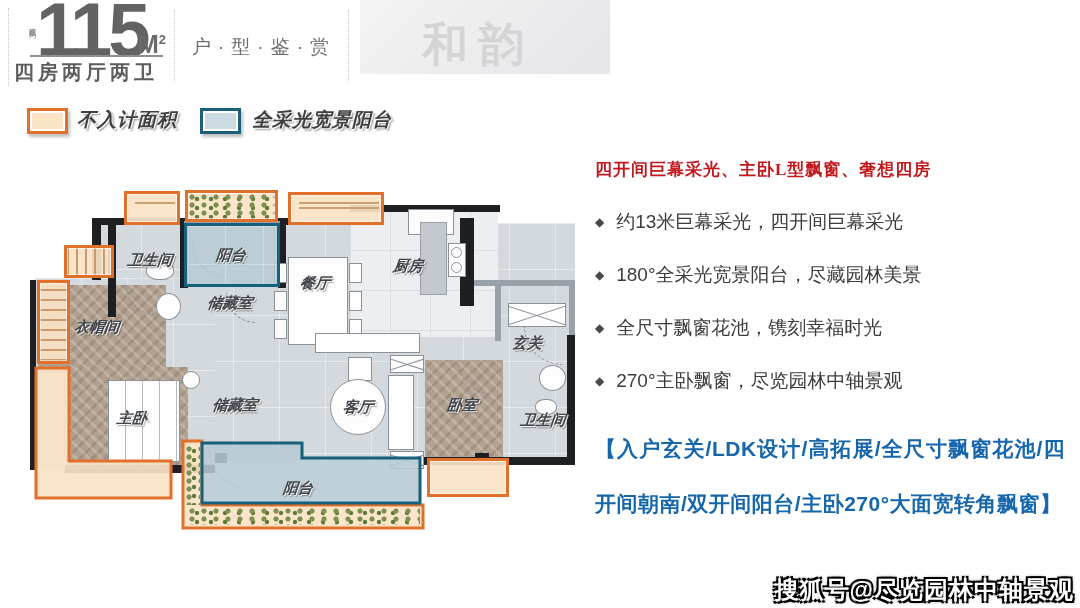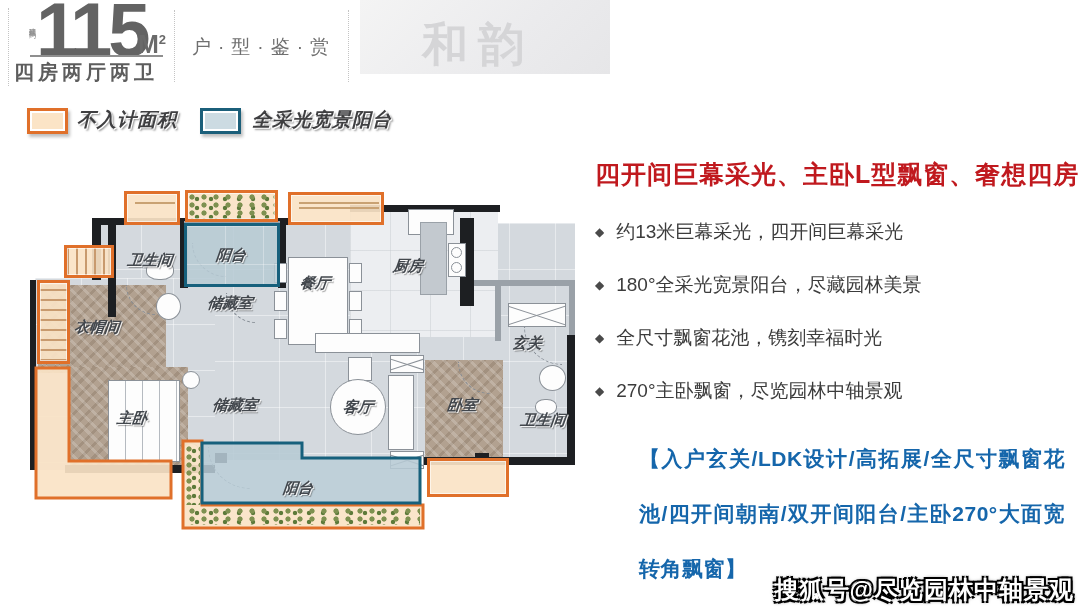--- a/index.html
+++ b/index.html
@@ -70,27 +70,27 @@
   .rlabel{position:absolute;transform:translate(-50%,-50%) skewX(-6deg);white-space:nowrap;
     font-size:15px;font-weight:bold;font-style:italic;color:#42474d;
     text-shadow:1px 1px 0 rgba(255,255,255,.85),2px 2px 1px rgba(40,40,40,.4);}
   .xcab{overflow:hidden;}
   .xcab:before,.xcab:after{content:"";position:absolute;left:-10%;top:48%;width:120%;height:1px;
     background:#8b9198;}
   .xcab:before{transform:rotate(18deg);} .xcab:after{transform:rotate(-18deg);}
 
   
   .panel{position:absolute;left:595px;top:158px;width:470px;}
-  .panel-title{font-size:25px;font-weight:bold;color:var(--headline-red);
-    white-space:nowrap;letter-spacing:1px;}
+  .panel-title{font-size:17px;font-weight:bold;color:var(--headline-red);
+    white-space:nowrap;letter-spacing:1px;font-family:Liberation Serif, serif;}
   .blist{list-style:none;margin-top:28px;}
   .blist li{margin-bottom:27px;font-size:19px;color:#3c3c3c;}
   .diamond{font-size:12px;color:#4a4a4a;margin-right:12px;vertical-align:2px;}
   .panel-footer{margin-top:6px;font-size:21px;font-weight:bold;color:var(--feature-blue);
-    line-height:55px;text-align:justify;letter-spacing:.5px;margin-left:44px;}
+    line-height:55px;text-align:justify;letter-spacing:.5px;}
 
   
   .sohu{position:absolute;right:6px;bottom:2px;font-size:24px;font-weight:bold;color:#fff;
     letter-spacing:1px;
     text-shadow:-2px -2px 0 #000,2px -2px 0 #000,-2px 2px 0 #000,2px 2px 0 #000,0 0 4px #000;}
 </style>
 </head>
 <body>
 
 <div class="page">

